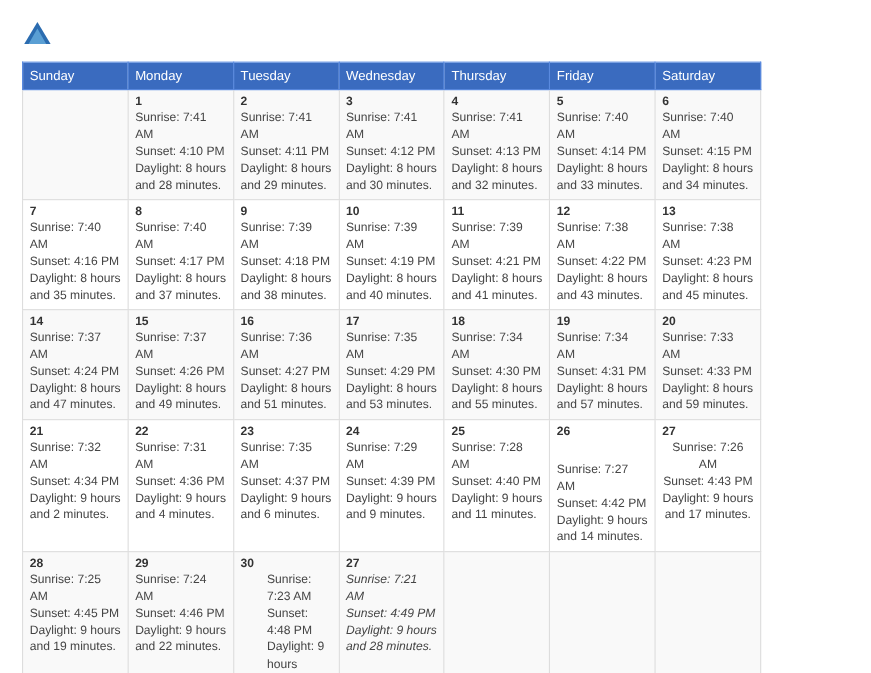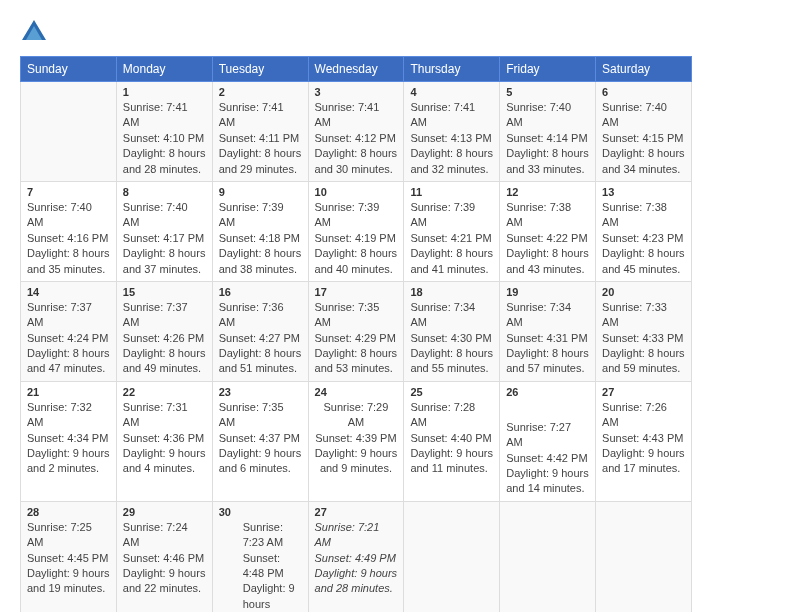--- a/index.html
+++ b/index.html
@@ -299,42 +299,42 @@
           </td>
           <td>
             <div class="day-number">23</div>
             <div class="day-info" style="white-space: pre-line;">Sunrise: 7:35 AM
 Sunset: 4:37 PM
 Daylight: 9 hours
 and 6 minutes.</div>
           </td>
           <td>
             <div class="day-number">24</div>
-            <div class="day-info" style="white-space: pre-line; text-align: center;">Sunrise: 7:29 AM
+            <div class="day-info" style="white-space: pre-line;">Sunrise: 7:29 AM
 Sunset: 4:39 PM
 Daylight: 9 hours
 and 9 minutes.</div>
           </td>
           <td>
             <div class="day-number">25</div>
             <div class="day-info" style="white-space: pre-line;">Sunrise: 7:28 AM
 Sunset: 4:40 PM
 Daylight: 9 hours
 and 11 minutes.</div>
           </td>
           <td>
             <div class="day-number">26</div>
             <div class="day-info" style="white-space: pre-line; margin-top: 22px;">Sunrise: 7:27 AM
 Sunset: 4:42 PM
 Daylight: 9 hours
 and 14 minutes.</div>
           </td>
           <td>
             <div class="day-number">27</div>
-            <div class="day-info" style="white-space: pre-line;">Sunrise: 7:26 AM
+            <div class="day-info" style="white-space: pre-line; text-align: center;">Sunrise: 7:26 AM
 Sunset: 4:43 PM
 Daylight: 9 hours
 and 17 minutes.</div>
           </td>
         </tr>
         <tr>
           <td>
             <div class="day-number">28</div>
             <div class="day-info" style="white-space: pre-line;">Sunrise: 7:25 AM
 Sunset: 4:45 PM

